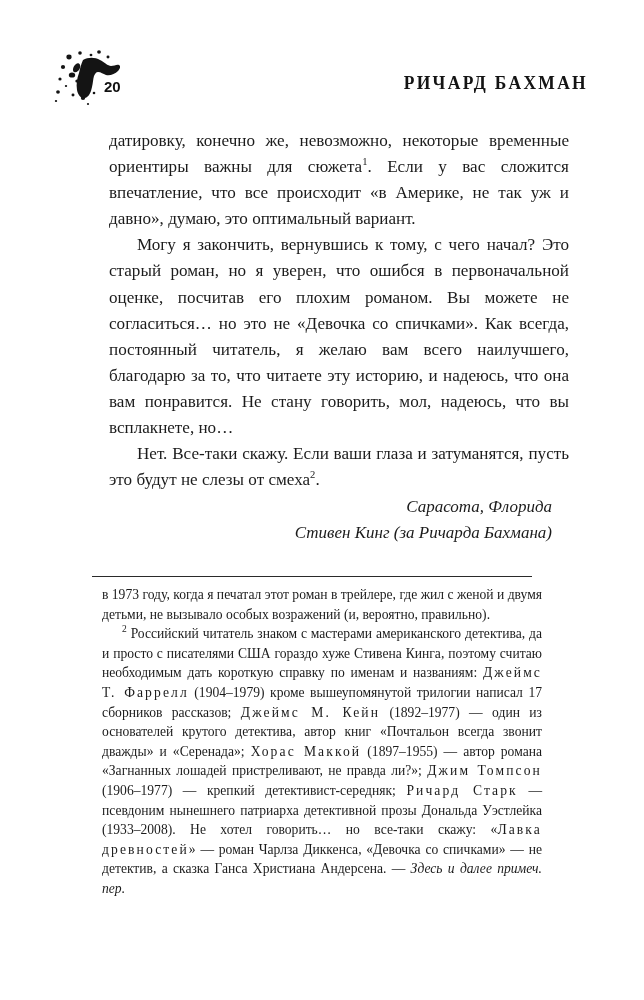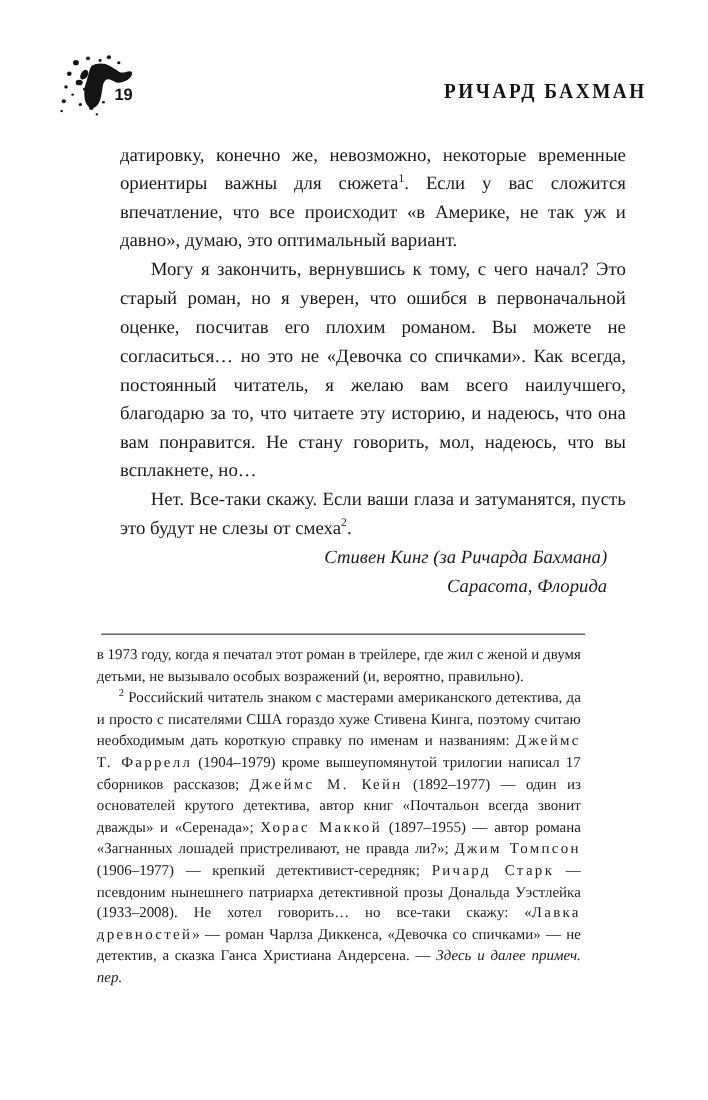--- a/index.html
+++ b/index.html
@@ -106,21 +106,21 @@
     left: 92px;
     top: 576px;
     width: 440px;
     height: 1px;
     background: #2a2a2a;
   }
 
   
   .footnotes {
     position: absolute;
-    left: 88px;
+    left: 102px;
     top: 585px;
     width: 440px;
     font-family: Liberation Serif, serif;
   }
   .footnotes p {
     margin: 0;
     font-size: 13.6px;
     line-height: 19.6px;
     text-align: justify;
     color: #1b1b1b;
@@ -168,35 +168,35 @@
         <ellipse cx="42" cy="45" rx="1.3" ry="1.2"></ellipse>
         <ellipse cx="20" cy="27" rx="3.2" ry="2.6"></ellipse>
         <ellipse cx="25" cy="33" rx="1.7" ry="1.5"></ellipse>
         <ellipse cx="52" cy="16" rx="1.2" ry="1.1"></ellipse>
         <ellipse cx="61" cy="20" rx="1.1" ry="1"></ellipse>
         <ellipse cx="36" cy="56" rx="1.1" ry="1"></ellipse>
         <ellipse cx="4" cy="53" rx="1.2" ry="1.1"></ellipse>
       </g>
     </svg>
 
-    <div class="folio">19</div>
+    <div class="folio">20</div>
     <div class="chapter-author">РИЧАРД БАХМАН</div>
   </div>
 
   <div class="body-block">
     <p><span>датировку, конечно же, невозможно, некоторые временные ориентиры важны для сюжета</span><sup>1</sup><span>. Если у вас сложится впечатление, что все происходит «в Америке, не так уж и давно», думаю, это оптимальный вариант.</span></p>
 
     <p class="indent">Могу я закончить, вернувшись к тому, с чего начал? Это старый роман, но я уверен, что ошибся в первоначальной оценке, посчитав его плохим романом. Вы можете не согласиться… но это не «Девочка со спичками». Как всегда, постоянный читатель, я желаю вам всего наилучшего, благодарю за то, что читаете эту историю, и надеюсь, что она вам понравится. Не стану говорить, мол, надеюсь, что вы всплакнете, но…</p>
 
     <p class="indent"><span>Нет. Все-таки скажу. Если ваши глаза и затуманятся, пусть это будут не слезы от смеха</span><sup>2</sup><span>.</span></p>
   </div>
 
   <div class="signature">
+    <div>Сарасота, Флорида</div>
     <div>Стивен Кинг (за Ричарда Бахмана)</div>
-    <div>Сарасота, Флорида</div>
   </div>
 
   <div class="fn-rule"></div>
 
   <div class="footnotes">
 
     <p class="cont">в 1973 году, когда я печатал этот роман в трейлере, где жил с женой и двумя детьми, не вызывало особых возражений (и, вероятно, правильно).</p>
 
 
     <p class="fn-item"><span class="fn-mark">2</span>&nbsp;<span>Российский читатель знаком с мастерами американского детектива, да и просто с писателями США гораздо хуже Стивена Кинга, поэтому считаю необходимым дать короткую справку по именам и названиям: </span><span class="sp">Джеймс Т. Фаррелл</span><span> (1904–1979) кроме вышеупомянутой трилогии написал 17 сборников рассказов; </span><span class="sp">Джеймс М. Кейн</span><span> (1892–1977) — один из основателей крутого детектива, автор книг «Почтальон всегда звонит дважды» и «Серенада»; </span><span class="sp">Хорас Маккой</span><span> (1897–1955) — автор романа «Загнанных лошадей пристреливают, не правда ли?»; </span><span class="sp">Джим Томпсон</span><span> (1906–1977) — крепкий детективист-середняк; </span><span class="sp">Ричард Старк</span><span> — псевдоним нынешнего патриарха детективной прозы Дональда Уэстлейка (1933–2008). Не хотел говорить… но все-таки скажу: «</span><span class="sp">Лавка древностей</span><span>» — роман Чарлза Диккенса, «Девочка со спичками» — не детектив, а сказка Ганса Христиана Андерсена. — </span><span class="it">Здесь и далее примеч. пер.</span></p>

